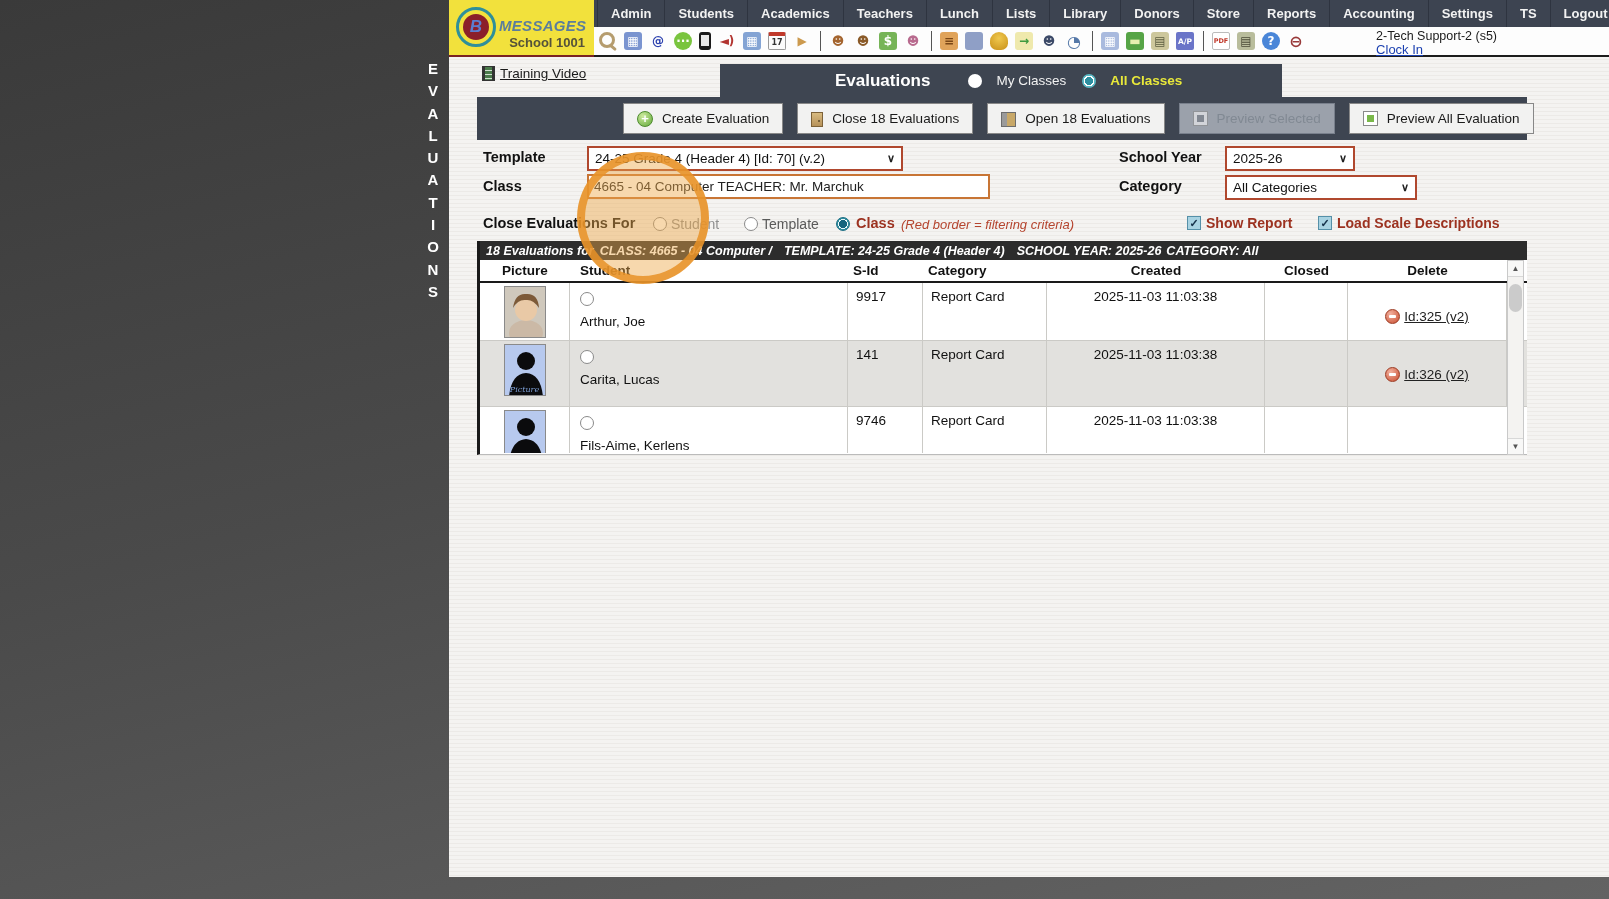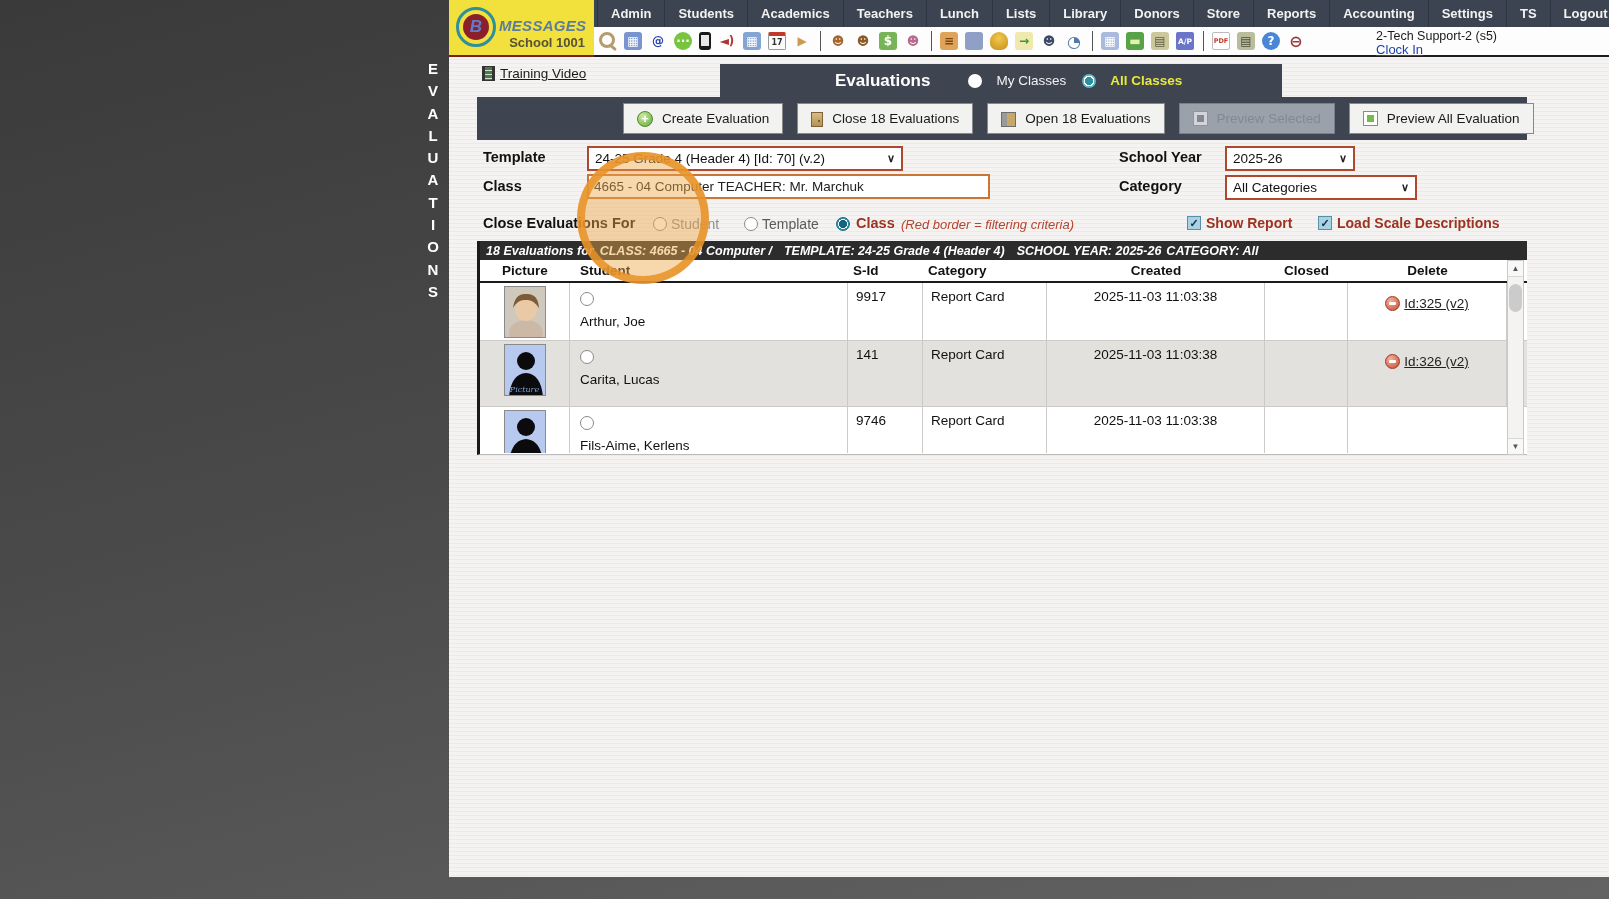--- a/index.html
+++ b/index.html
@@ -141,21 +141,21 @@
   .r1 { height:58px; } .r2 { height:66px; } .r3 { height:64px; }
   .c-pic { display:flex; justify-content:center; padding-top:3px; }
   .photo { width:42px; height:52px; border:1px solid #8a8a8a; position:relative; overflow:hidden; flex:none; }
   .pic-caption { position:absolute; bottom:1px; left:0; right:0; text-align:center; color:#7d9fd6;
     font-style:italic; font-size:8px; font-family:"DejaVu Serif", serif; }
   .c-student { display:flex; align-items:flex-start; padding:8px 0 0 10px; gap:8px;flex-direction:column; }
   .row-radio { width:14px; height:14px; border-radius:50%; background:#fff; border:1px solid #8a8a8a;
     flex:none; margin-top:1px; cursor:pointer; }
   .c-sid, .c-cat { padding:6px 0 0 8px; }
   .c-created { padding-top:6px; text-align:center; }
-  .c-del { display:flex; justify-content:center; align-items:flex-start; padding-top:13px; gap:4px; }
+  .c-del { display:flex; justify-content:center; align-items:flex-start; padding-top:26px; gap:4px; }
   .ic-minus { width:15px; height:15px; border-radius:50%; border:1px solid #9c3a22; position:relative;
     background:radial-gradient(circle at 35% 30%,#f2b09e,#c94e30); flex:none; cursor:pointer; }
   .ic-minus::after { content:""; position:absolute; left:3px; right:3px; top:5px; height:3px;
     background:#fff; border-radius:1px; }
   .del-link { color:#222; text-decoration:underline; cursor:pointer; }
 
   
   .vscroll { position:absolute; left:1027px; top:19px; width:17px; height:195px; background:#f4f3f1;
     border:1px solid #c9c9c9; }
   .vs-btn { position:absolute; left:0; width:15px; height:16px; background:#f8f8f7; color:#555;

